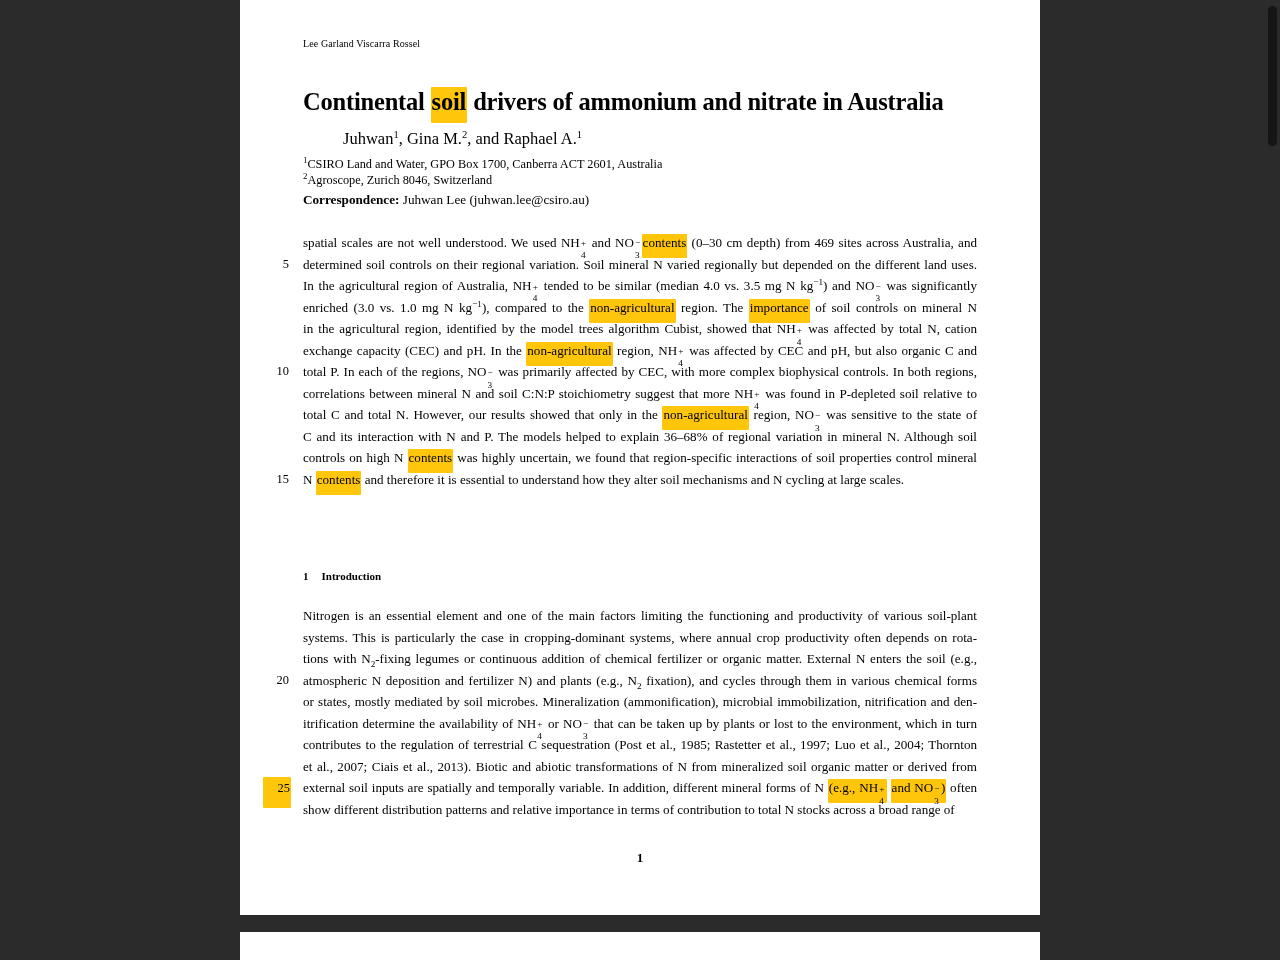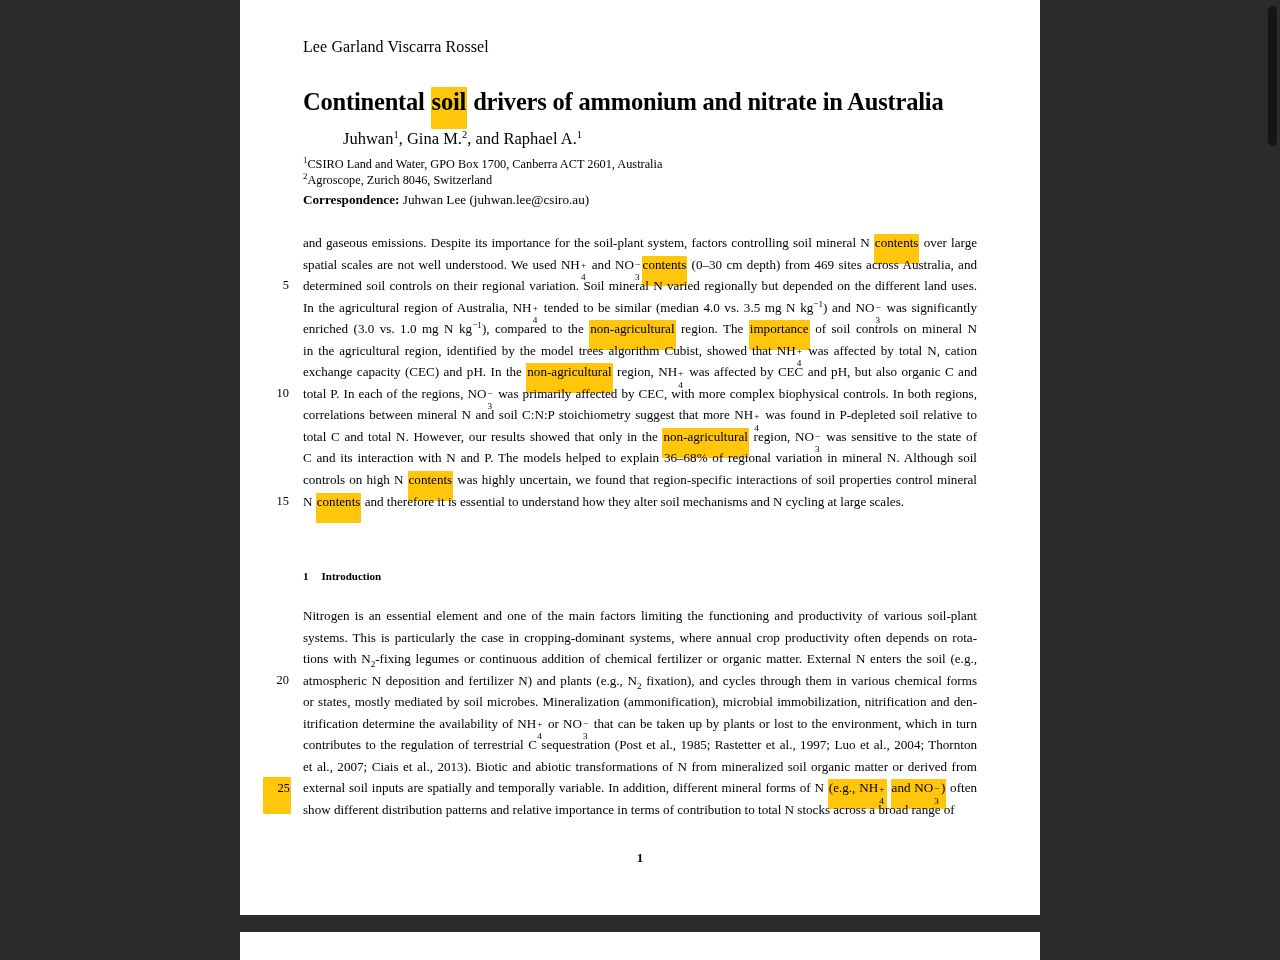--- a/index.html
+++ b/index.html
@@ -52,21 +52,21 @@
     position: relative;
     width: 100%;
     height: 100%;
   }
 
   
   .running-head {
     position: absolute;
     left: 63px;
     top: 38px;
-    font-size: 16px;
+    font-size: 10px;
     color: #000;
     letter-spacing: .1px;
   }
 
   
   .title {
     position: absolute;
     left: 63px;
     top: 88px;
     width: 680px;
@@ -144,21 +144,21 @@
     top: 0;
     width: 26px;
     text-align: right;
     font-size: 12.4px;
     line-height: 21.55px;
     color: #000;
   }
 
   .hl {
     background: #ffc60b;
-    padding: 1px 1px 14px 1px;
+    padding: 1px 1px 8px 1px;
     border-radius: 1px;
     box-decoration-break: clone;
     -webkit-box-decoration-break: clone;
   }
 
   b.lbl { font-weight: bold; }
 
   sup, sub { font-size: 70%; line-height: 0; }
   sup { vertical-align: super; }
   sub { vertical-align: sub; }
@@ -228,25 +228,20 @@
         <sup>2</sup><span>Agroscope, Zurich 8046, Switzerland</span>
       </div>
 
       <div class="correspondence">
         <b class="lbl">Correspondence:</b><span> Juhwan Lee (juhwan.lee@csiro.au)</span>
       </div>
 
       <div class="textblock" id="abstract-block">
 
 
-        <div class="line">
-            <span class="ln">
-          <span>and gaseous emissions. Despite its importance for the soil-plant system, factors controlling soil mineral N </span><span class="hl">contents</span><span> over large</span>
-        </span>
-          </div>
 
         <div class="line">
             <span class="ln">
           <span>spatial scales are not well understood. We used NH</span><span class="ion"> <span class="stack"><span class="chg">+</span><span class="num">4</span></span>&nbsp;&nbsp;</span><span> and NO</span><span class="ion"> <span class="stack"><span class="chg">−</span><span class="num">3</span></span>&nbsp;&nbsp;</span><span class="hl">contents</span><span> (0–30 cm depth) from 469 sites across Australia, and</span>
         </span>
           </div>
 
         <div class="line">
           <span class="gutter">5</span>
             <span class="ln">

